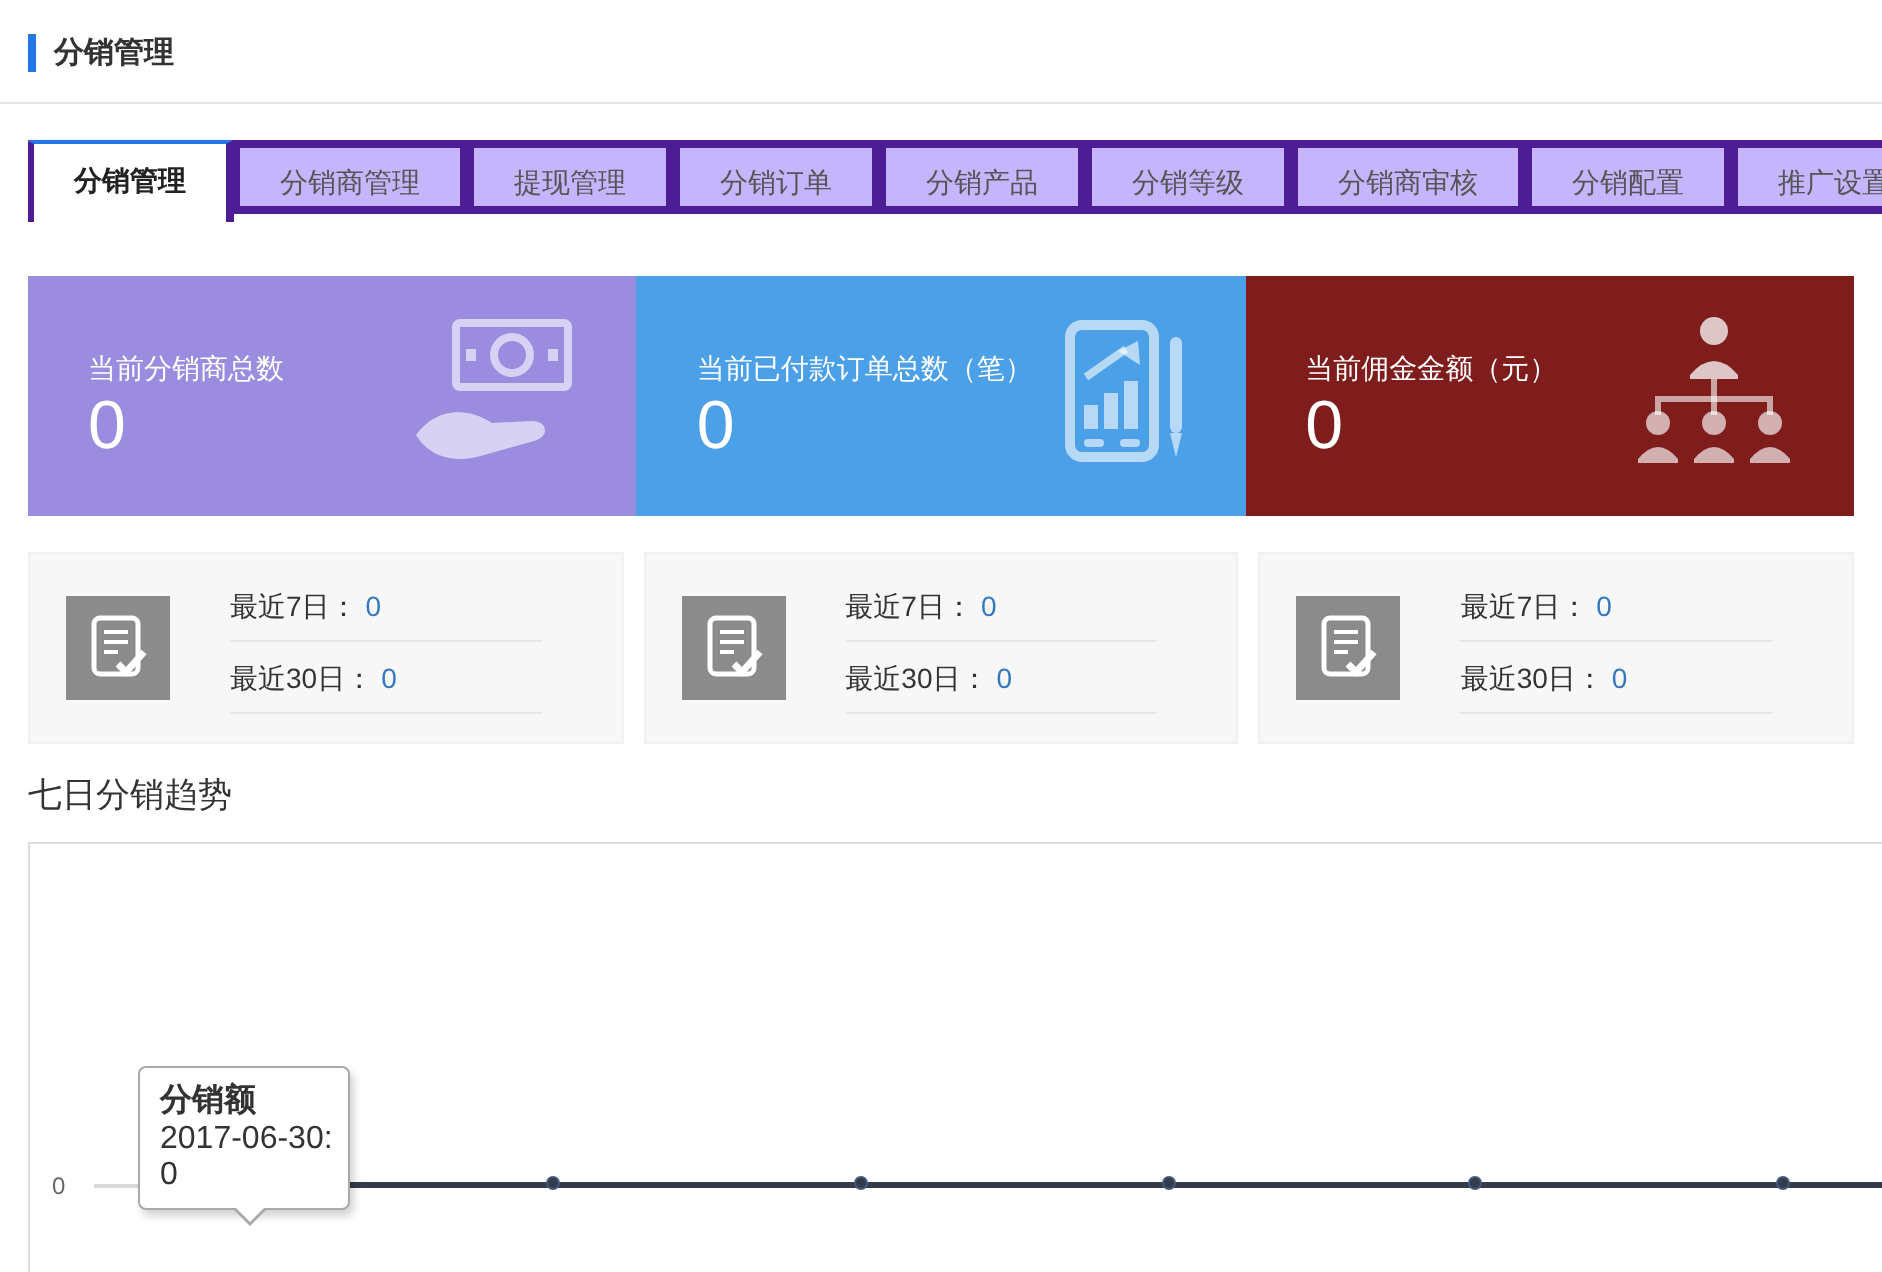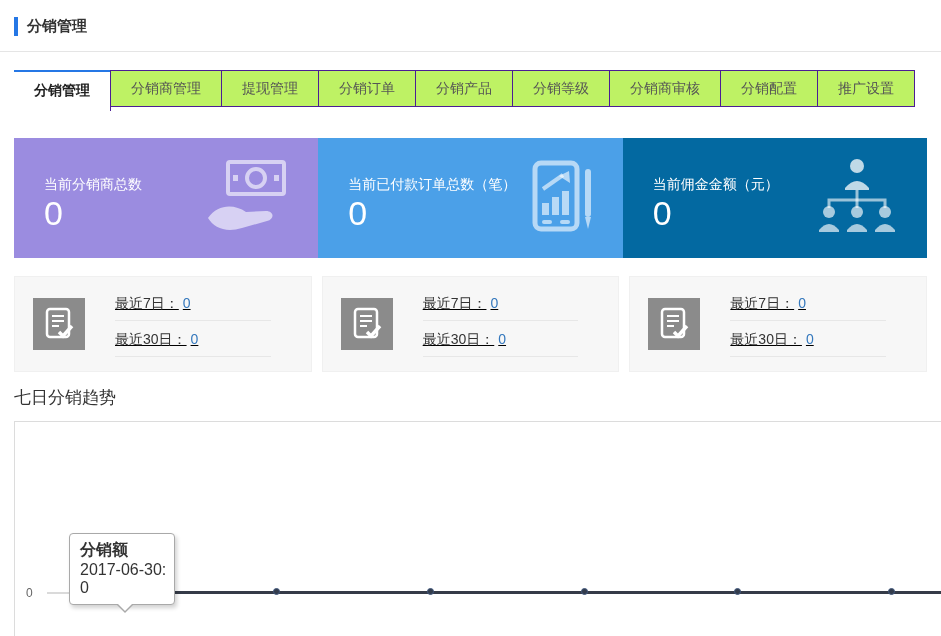--- a/index.html
+++ b/index.html
@@ -8,35 +8,35 @@
 
   
   .page-header { padding:17px 0 15px 14px; border-bottom:1px solid #e5e5e5;
     display:flex; align-items:center; }
   .accent-bar { width:4px; height:19px; background:#2577e5; margin-right:9px; }
   .page-title { font-size:15px; color:#333; font-weight:700; }
 
   
   .tabs { display:flex; margin:18px 0 0 14px; align-items:flex-start;
     white-space:nowrap; overflow:hidden; height:41px; }
-  .tab { height:37px; line-height:35px; padding:0 20px; background:#bef264;
-    border:1px solid #4c1d95; margin-left:-1px; font-size:14px; color:#555;
+  .tab { height:37px; line-height:35px; padding:0 20px; background:#c4b5fd;
+    border:4px solid #4c1d95; margin-left:-1px; font-size:14px; color:#555;
     cursor:pointer; flex:0 0 auto; }
   .tab.active { height:41px; line-height:36px; background:#fff;
     border-top:2px solid #2577e5; border-bottom:none; color:#222; font-weight:700; }
 
   
   .cards { display:flex; margin:27px 14px 0; }
   .card { flex:1; height:120px; position:relative; color:#fff; overflow:hidden; }
   .card-title { position:absolute; left:30px; top:38px; font-size:14px; }
   .card-value { position:absolute; left:30px; top:56px; font-size:34px; font-weight:400; }
   .card-icon { position:absolute; right:28px; top:50%; transform:translateY(-50%); }
 
   
-  .summaries { display:flex; gap:10px; margin:18px 14px 0;text-decoration:underline; }
+  .summaries { display:flex; gap:10px; margin:18px 14px 0; }
   .summary { flex:1; height:96px; background:#f7f7f7; border:1px solid #f0f0f0;
     display:flex; align-items:center; padding:0 40px 0 18px; }
   .doc-square { width:52px; height:52px; background:#8b8b8b; flex:0 0 auto;
     display:flex; align-items:center; justify-content:center; }
   .summary-rows { flex:1; margin-left:30px; }
   .stat-row { height:29px; line-height:22px; border-bottom:1px solid #e7e7e7;
     font-size:14px; color:#333; }
   .stat-row + .stat-row { margin-top:7px; }
   .stat-value { color:#3478bd; margin-left:4px; }
 
@@ -114,21 +114,21 @@
         <path d="M14 30 L34 16" stroke="rgba(255,255,255,0.6)" stroke-width="4" fill="none"></path>
         <path d="M40 12 L41 24 L30 17 Z" fill="rgba(255,255,255,0.6)"></path>
         <rect x="13" y="61" width="10" height="4" rx="2" fill="rgba(255,255,255,0.6)"></rect>
         <rect x="31" y="61" width="10" height="4" rx="2" fill="rgba(255,255,255,0.6)"></rect>
         <rect x="56" y="10" width="6" height="48" rx="3" fill="rgba(255,255,255,0.6)"></rect>
         <path d="M56 58 L62 58 L59 70 Z" fill="rgba(255,255,255,0.6)"></path>
       </svg>
     </span>
   </div>
 
-  <div class="card" style="background: #0369a1; text-align: right;">
+  <div class="card" style="background: #7f1d1d; text-align: right;">
     <div class="card-title">当前佣金金额（元）</div>
     <div class="card-value">0</div>
     <span class="card-icon">
       <svg width="84" height="76" viewBox="0 0 84 76">
         <g fill="rgba(255,255,255,0.75)">
           <circle cx="42" cy="8" r="7"></circle>
           <path d="M30 30 q12 -14 24 0 l0 2 l-24 0 Z"></path>
         </g>
         <g stroke="rgba(255,255,255,0.6)" stroke-width="3" fill="none">
           <path d="M42 32 L42 42"></path>

